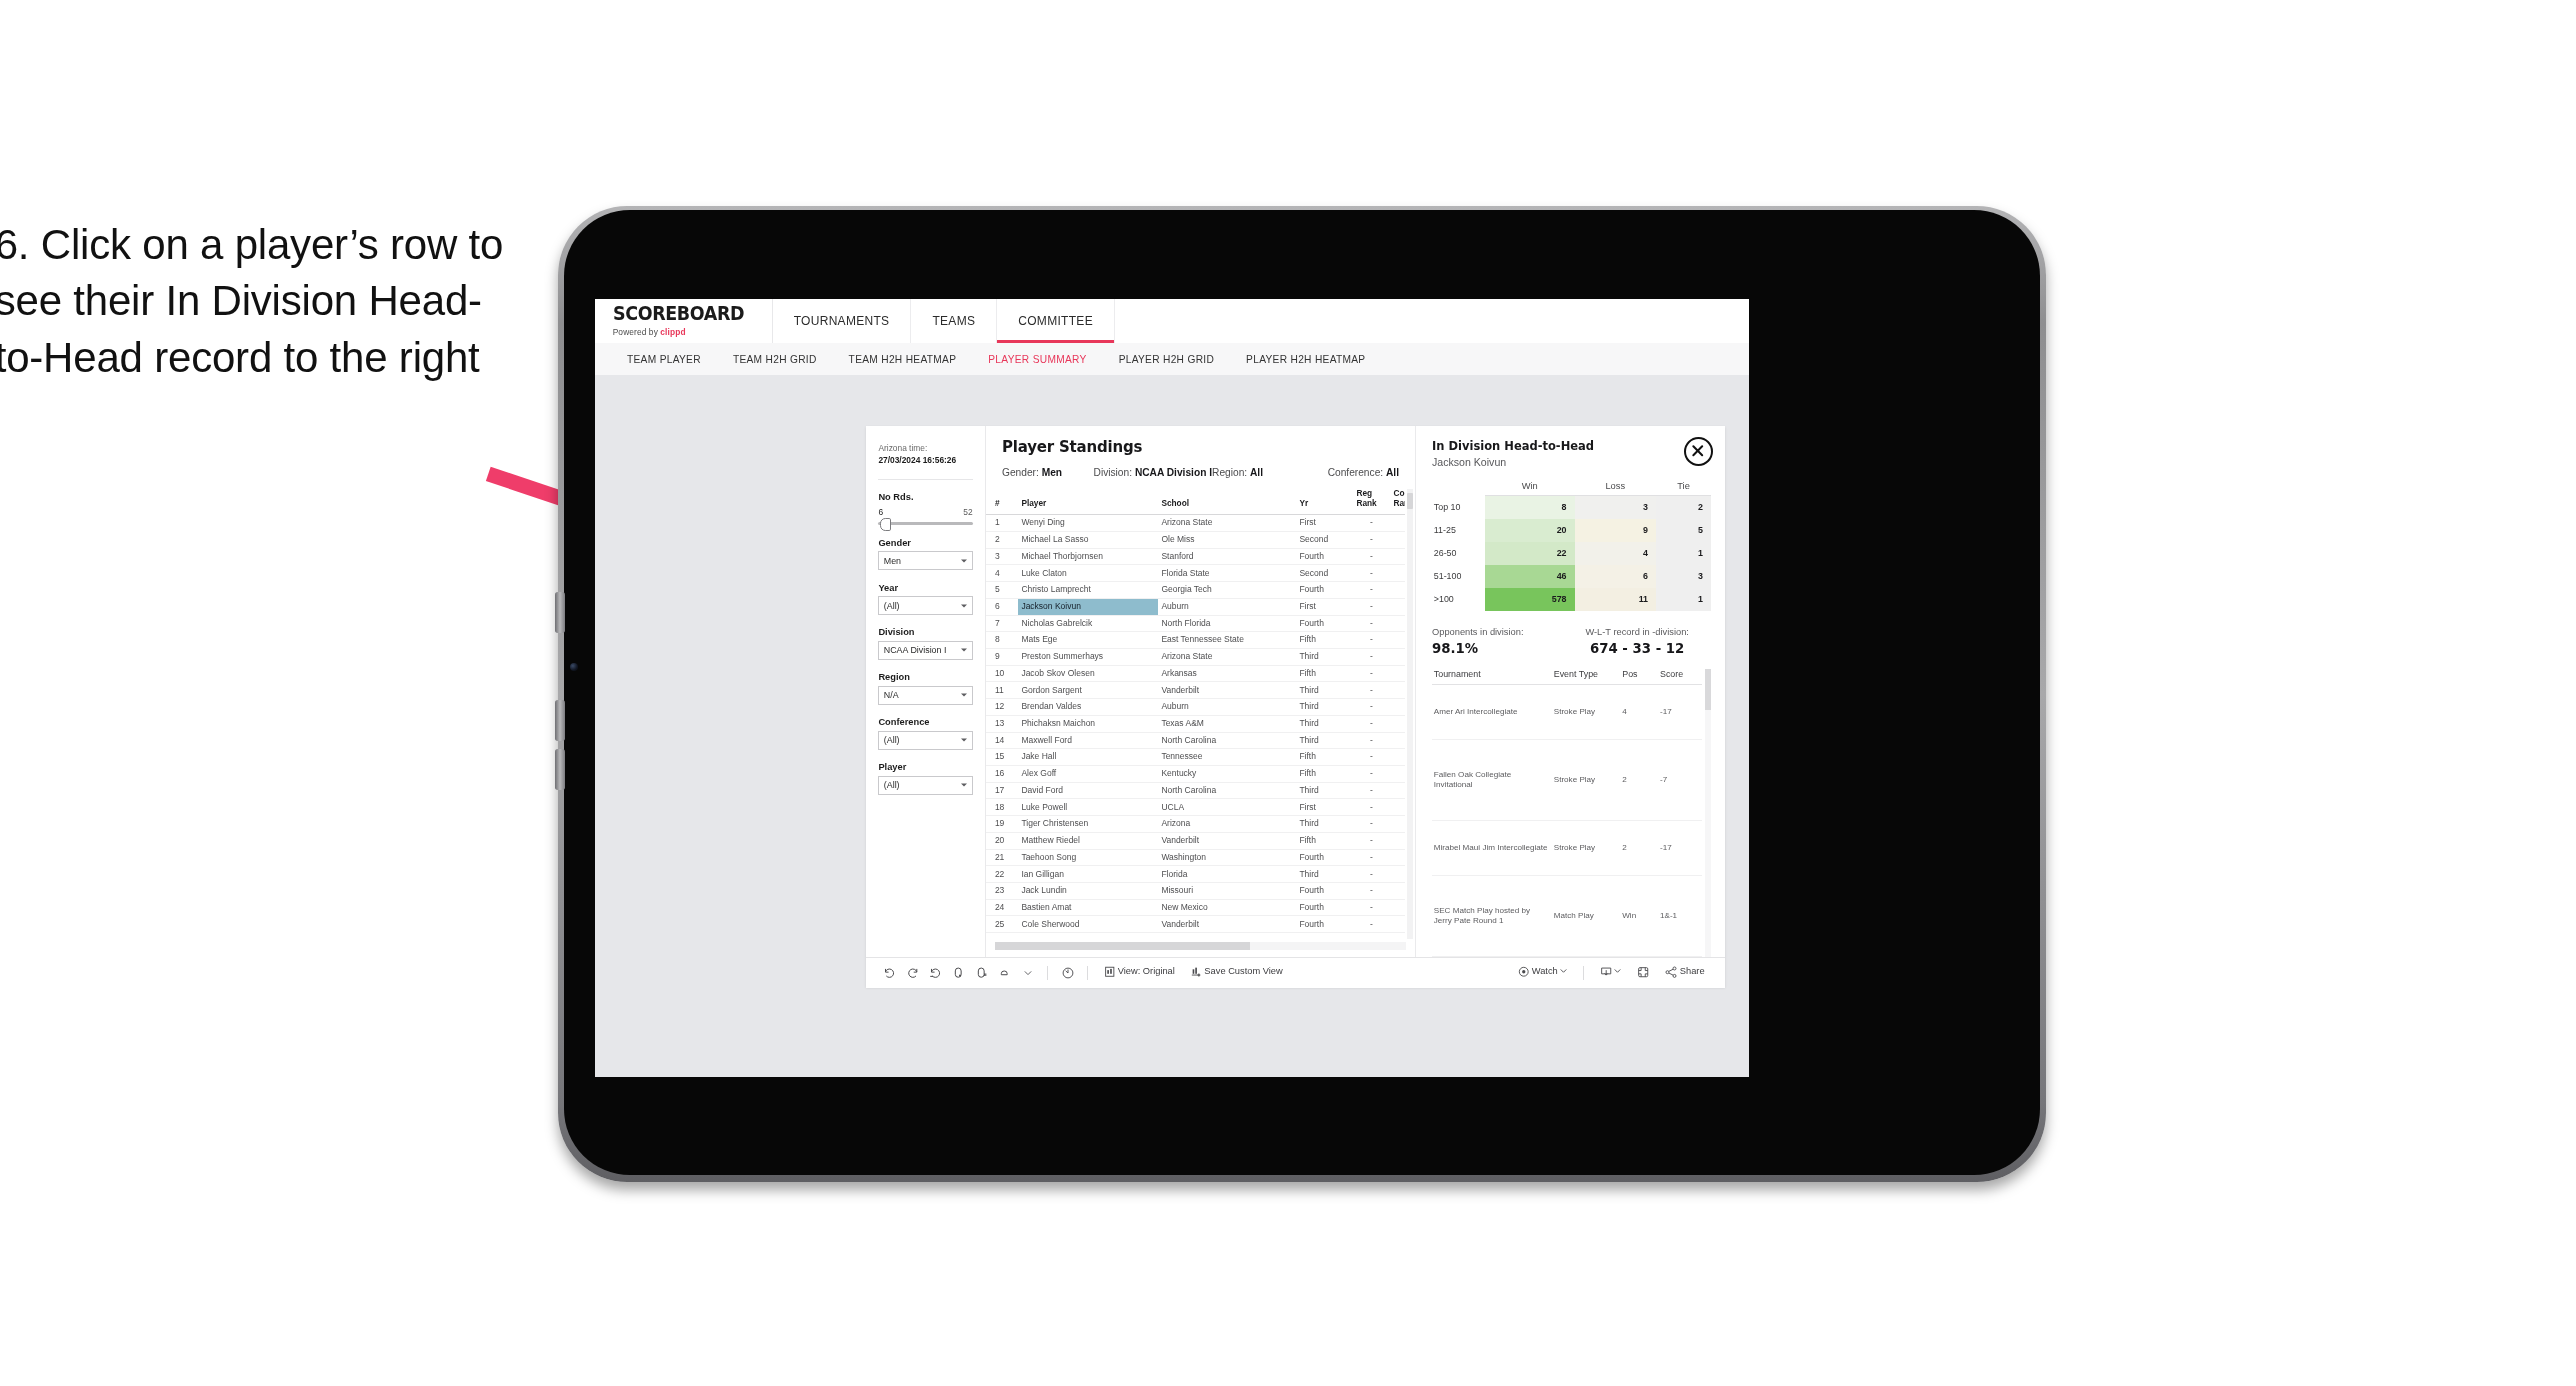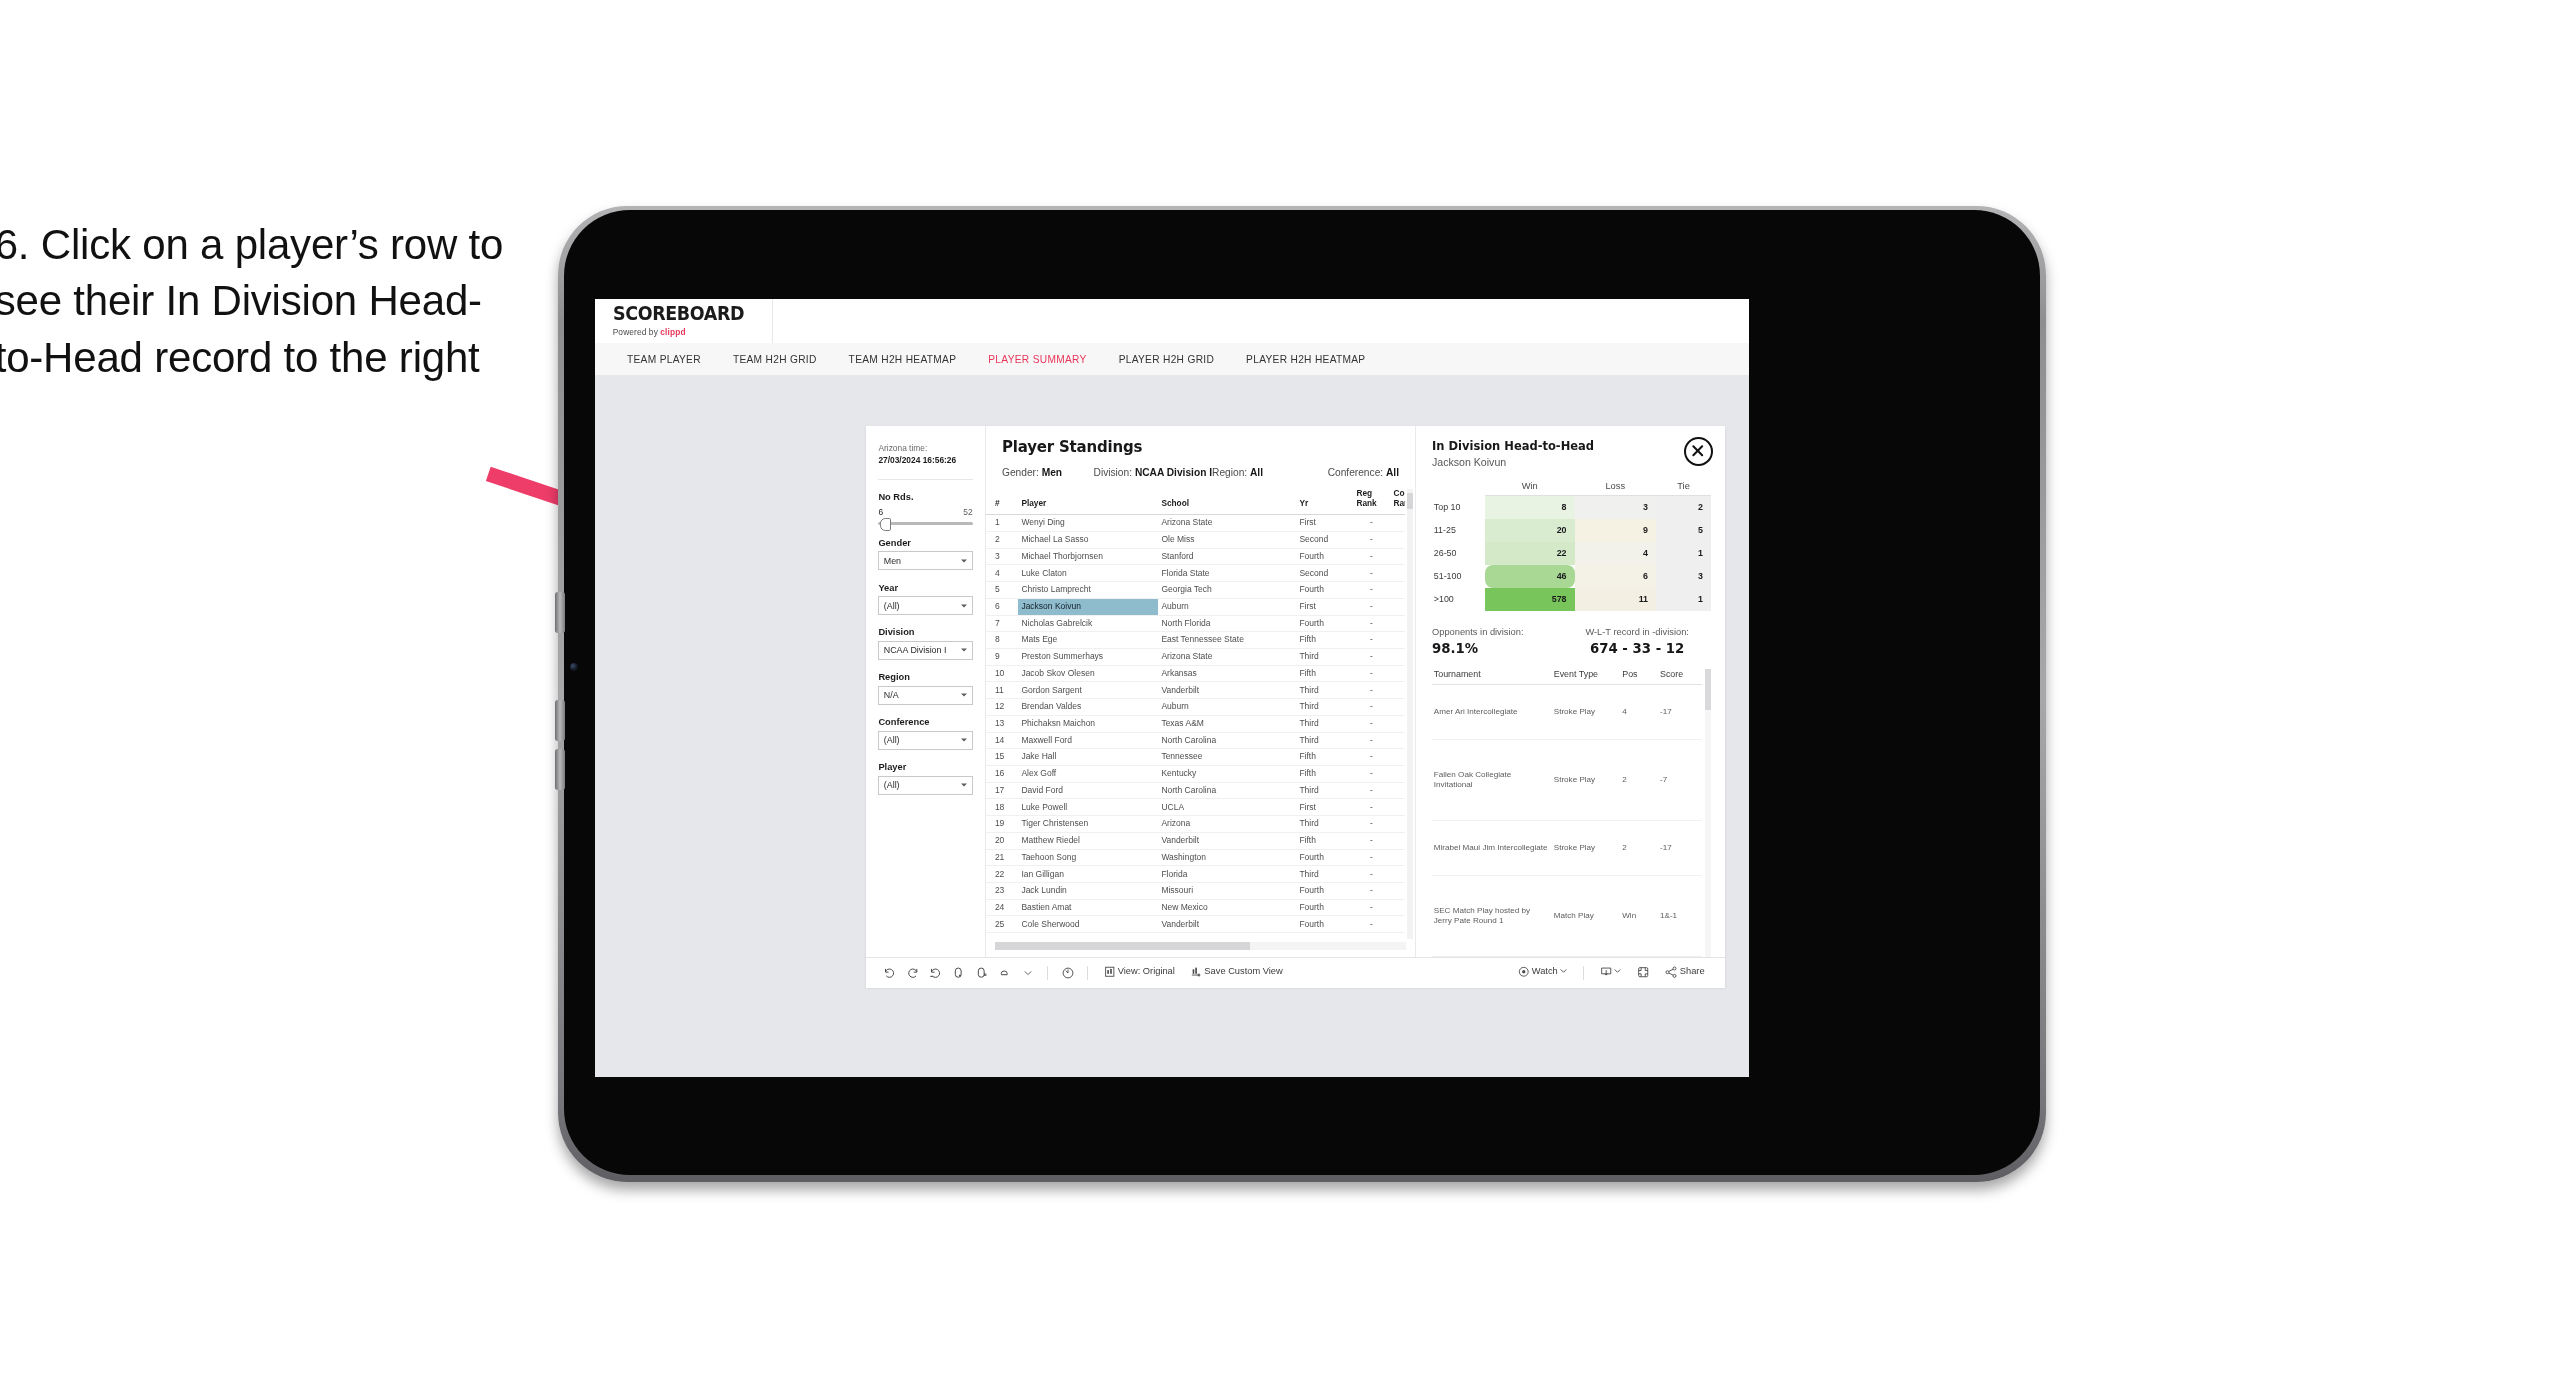--- a/index.html
+++ b/index.html
@@ -270,20 +270,25 @@
   <div class="side-btn" style="top:700px;height:41px;"></div>
   <div class="side-btn" style="top:749px;height:41px;"></div>
   <div class="cam-dot" style="left:570px;top:663px;width:8px;height:8px;"></div>
 
   <div class="tablet-screen">
 
     <div class="app-header">
       <div class="brand">
         <div class="brand-title">SCOREBOARD</div>
         <div class="brand-sub"><span>Powered by </span><span class="clippd">clippd</span></div>
+      </div>
+      <div class="nav-main">
+        <div class="nav-item">TOURNAMENTS</div>
+        <div class="nav-item">TEAMS</div>
+        <div class="nav-item active">COMMITTEE</div>
       </div>
       <div class="header-right">
         <span class="caret">›</span>
         <span class="sep">|</span>
         <span class="signout">Sign out</span>
       </div>
     </div>
 
     <div class="sub-nav">
       <div class="sub-item">TEAM PLAYER</div>
@@ -625,21 +630,21 @@
                     <td style="background: rgb(239, 239, 239);">5</td>
                   </tr>
                   <tr>
                     <td class="lbl">26-50</td>
                     <td style="background: rgb(211, 233, 200);">22</td>
                     <td style="background: rgb(242, 241, 234);">4</td>
                     <td style="background: rgb(239, 239, 239);">1</td>
                   </tr>
                   <tr>
                     <td class="lbl">51-100</td>
-                    <td style="background: rgb(168, 216, 148); border-radius: 8px;">46</td>
+                    <td style="background: rgb(168, 216, 148);">46</td>
                     <td style="background: rgb(244, 241, 230);">6</td>
                     <td style="background: rgb(239, 239, 239);">3</td>
                   </tr>
                   <tr>
                     <td class="lbl">&gt;100</td>
                     <td style="background: rgb(120, 197, 92);">578</td>
                     <td style="background: rgb(243, 239, 226);">11</td>
                     <td style="background: rgb(239, 239, 239);">1</td>
                   </tr>
                 </tbody>

